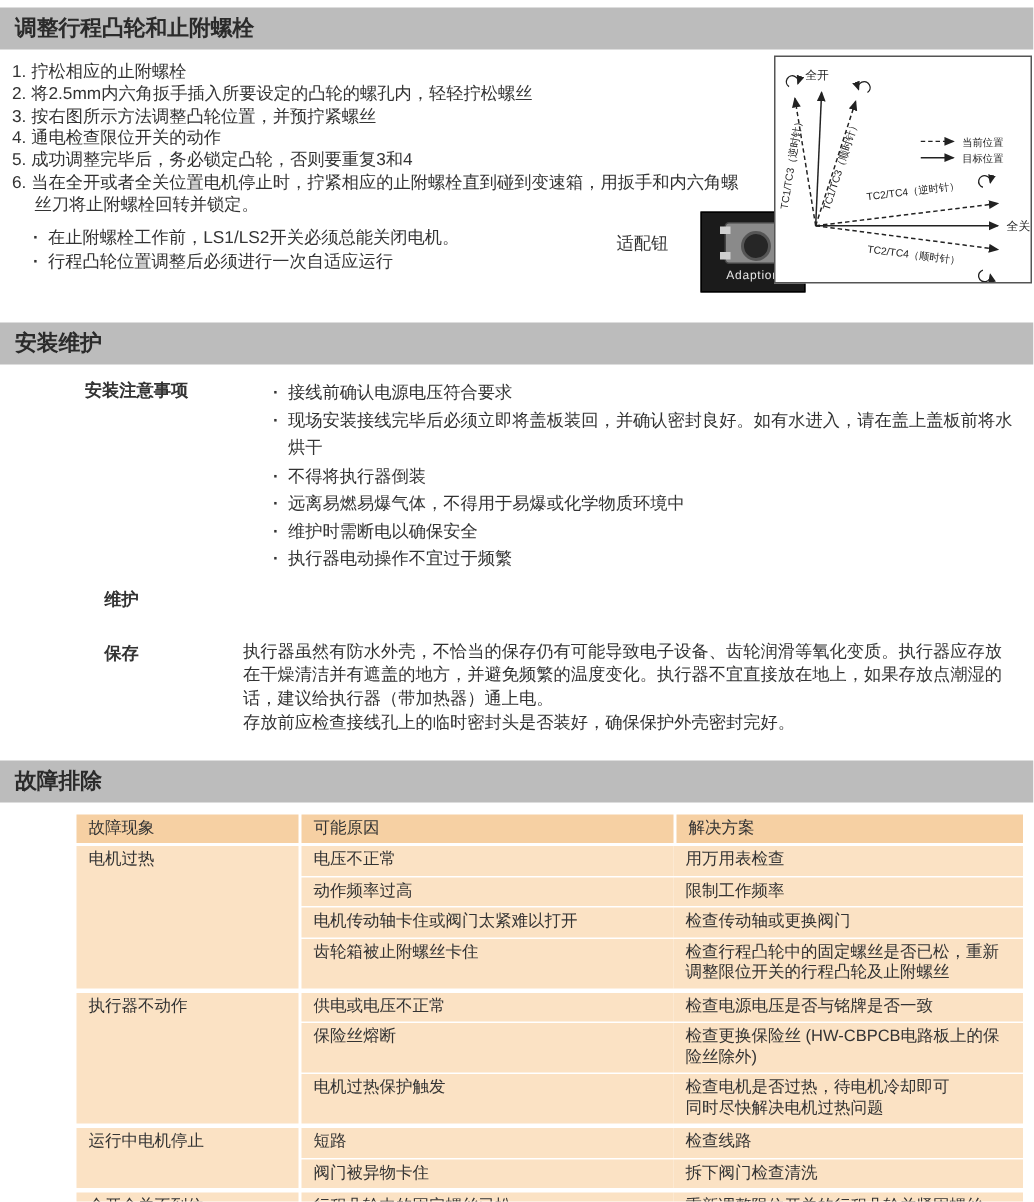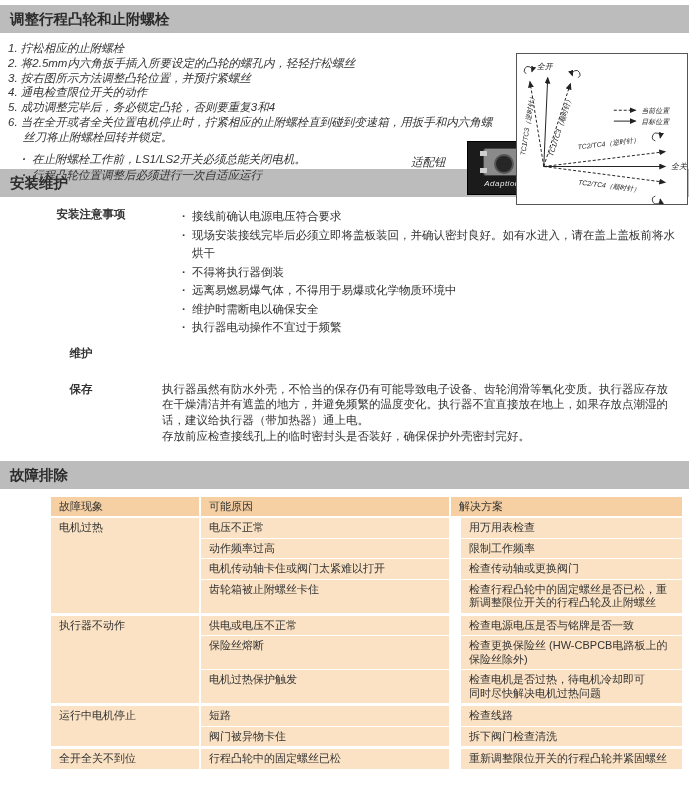--- a/index.html
+++ b/index.html
@@ -5,42 +5,42 @@
   * { margin:0; padding:0; box-sizing:border-box; }
   html,body { width:689px; background:#ffffff; }
   body { height:801px; overflow:hidden; font-family:"Liberation Sans","DejaVu Sans",sans-serif; color:#333; }
 
   
   .bar { height:28px; line-height:28px; background:#bcbcbc; color:#2b2b2b;
          font-size:14.5px; font-weight:bold; padding-left:10px; }
   #bar1 { margin-top:5px; }
 
   
-  .s1-wrap { position:relative; height:136px;font-style:italic; }
+  .s1-wrap { position:relative; height:182px; }
   .steps { padding:8px 0 0 8px; width:498px; }
   .step { font-size:11.5px; line-height:14.8px; padding-left:15px; text-indent:-15px; }
   .notes { margin-top:6px; padding-left:14px; width:420px; }
   .note { font-size:11.5px; line-height:16.5px; padding-left:10px; position:relative; }
   .note::before { content:"·"; position:absolute; left:0; font-weight:bold; }
 
   .adaption-label { position:absolute; left:411px; top:122px; font-size:11.5px; }
 
   .adaption-photo { position:absolute; left:467px; top:108px; width:70px; height:54px;
                     background:#1b1b1b; display:flex; flex-direction:column; align-items:center;
                     justify-content:flex-start; border:1px solid #000; }
   .tact-switch { margin-top:6px; width:38px; height:28px; background:#8a8a8a; border-radius:3px;
                  position:relative; border:1px solid #444; }
   .tact-switch::before { content:""; position:absolute; left:50%; top:50%; width:16px; height:16px;
                  margin:-8px 0 0 -8px; border-radius:50%; background:#262626; border:2px solid #555; }
   .tact-pad { position:absolute; width:7px; height:5px; background:#cfcfcf; }
   .tact-pad.tl{ left:-4px; top:2px; } .tact-pad.tr{ right:-4px; top:2px; }
   .tact-pad.bl{ left:-4px; bottom:2px; } .tact-pad.br{ right:-4px; bottom:2px; }
   .photo-label { color:#e8e8e8; font-size:8px; margin-top:3px; letter-spacing:0.5px; }
 
-  .diagram { position:absolute; left:516px; top:20px; width:172px; height:152px;
+  .diagram { position:absolute; left:516px; top:4px; width:172px; height:152px;
              background:#fff; border:1px solid #555; }
   .diagram svg { display:block; width:100%; height:100%; }
   .diagram text { font-family:"Liberation Sans","DejaVu Sans",sans-serif; fill:#222; }
 
   
   .s2 { padding:10px 8px 16px; }
   .blk { display:flex; }
   .blk-label { font-weight:bold; font-size:11.5px; text-align:center; flex:0 0 auto; }
   .blk1 .blk-label { width:166px; }
   .blk23 .blk-label { width:146px; }
@@ -55,21 +55,21 @@
   
   .tt { margin:8px 7px 0; font-size:11px; line-height:13.5px; }
   .tt-head { display:flex; gap:2px; margin-bottom:2px; }
   .tt-cell { padding:3px 8px; background:#fbe2c4; }
   .tt-head .tt-cell { background:#f6d0a3; }
   .c1 { width:148px; flex:0 0 148px;margin-left:44px; }
   .c2 { width:248px; flex:0 0 248px; }
   .c3 { flex:1; }
   .tt-group { display:flex; gap:2px; margin-bottom:3px; }
   .tt-rows { flex:1; display:flex; flex-direction:column; gap:1px; }
-  .tt-row { display:flex; gap:12px; flex:1; }
+  .tt-row { display:flex; gap:0; flex:1; }
   .tt-row .c2i { width:248px; flex:0 0 248px; }
   .tt-row .c3i { flex:1; white-space:pre-line; }
 </style>
 </head>
 <body>
 
 <div class="bar" id="bar1">调整行程凸轮和止附螺栓</div>
 
 <div class="s1-wrap">
   <div class="steps">

